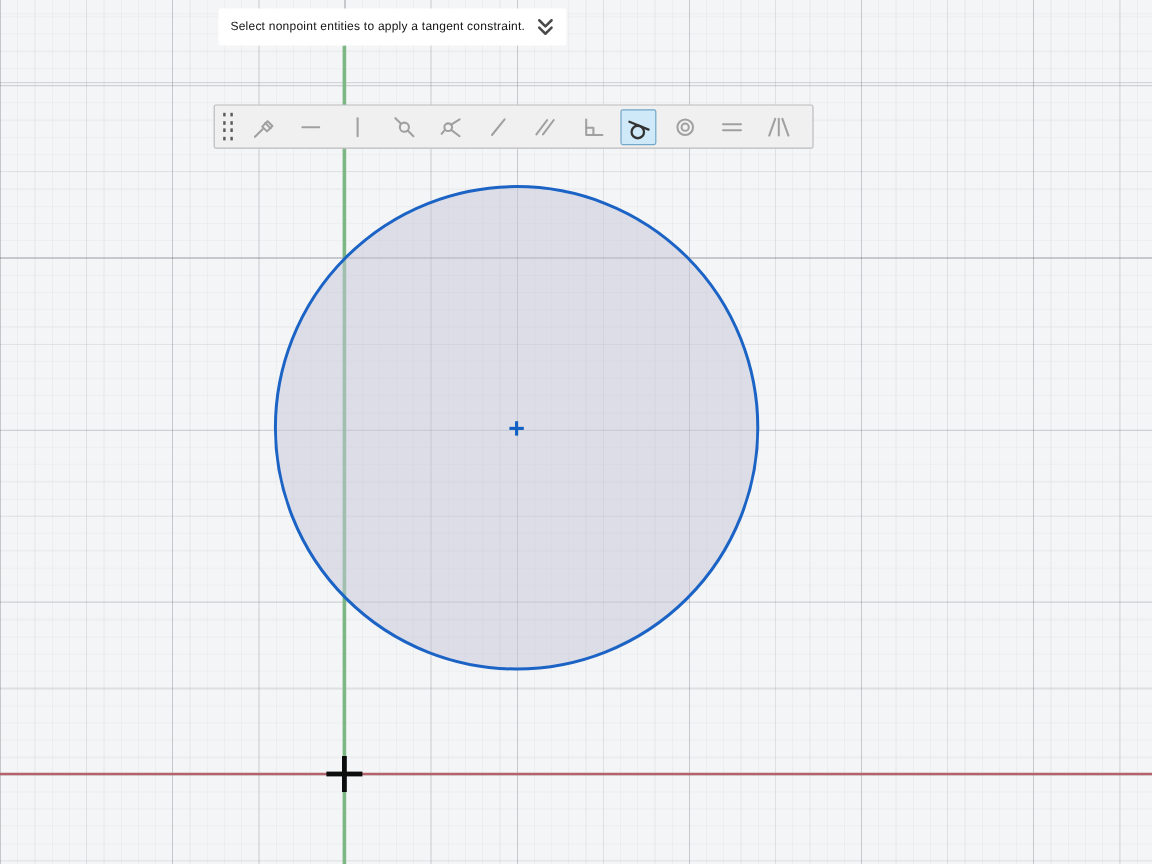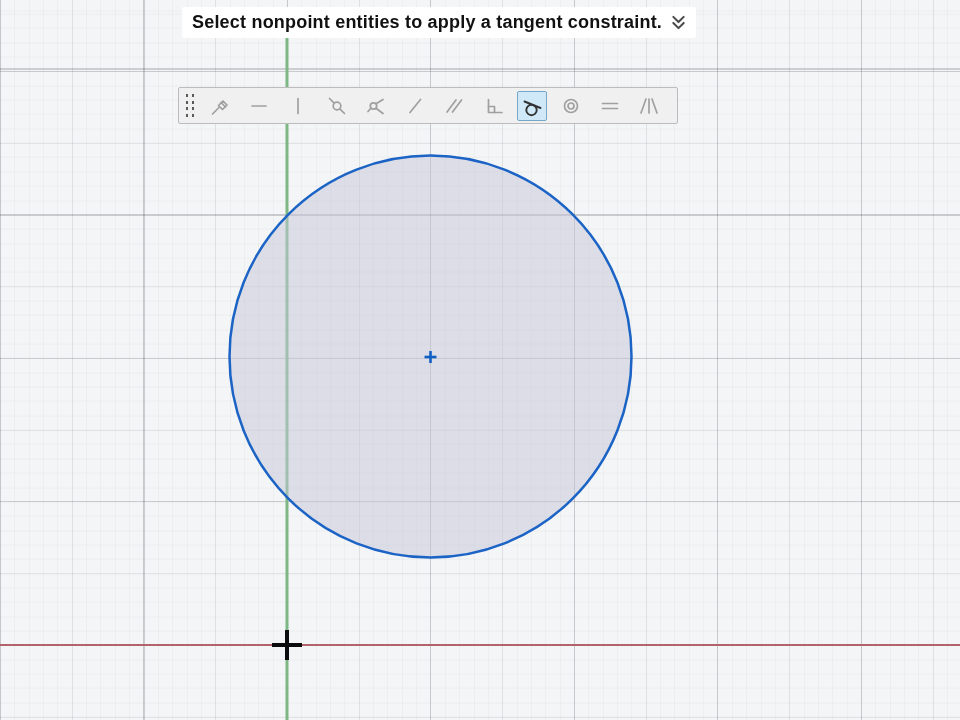--- a/index.html
+++ b/index.html
@@ -23,21 +23,21 @@
   }
   .sketch-svg{position:absolute;inset:0;}
   
   .message-bar{
     position:absolute;left:182px;top:7px;height:31px;
     background:#ffffff;border-radius:2px;
     display:flex;align-items:center;gap:9px;padding:0 10px;
     white-space:nowrap;
   }
   .message-text{
-    font-size:18px;font-weight:bold;color:#111;letter-spacing:.2px;
+    font-size:10px;font-weight:normal;color:#111;letter-spacing:.2px;
   }
   .message-chevron{display:flex;align-items:center;cursor:pointer;}
   
   .toolbar{
     position:absolute;left:178px;top:87px;width:500px;height:37px;
     box-sizing:border-box;
     background:#f0f0f1;border:1px solid #bcbcbe;border-radius:2px;
     display:flex;align-items:center;gap:9px;padding:0 5px;
   }
   .drag-handle{

